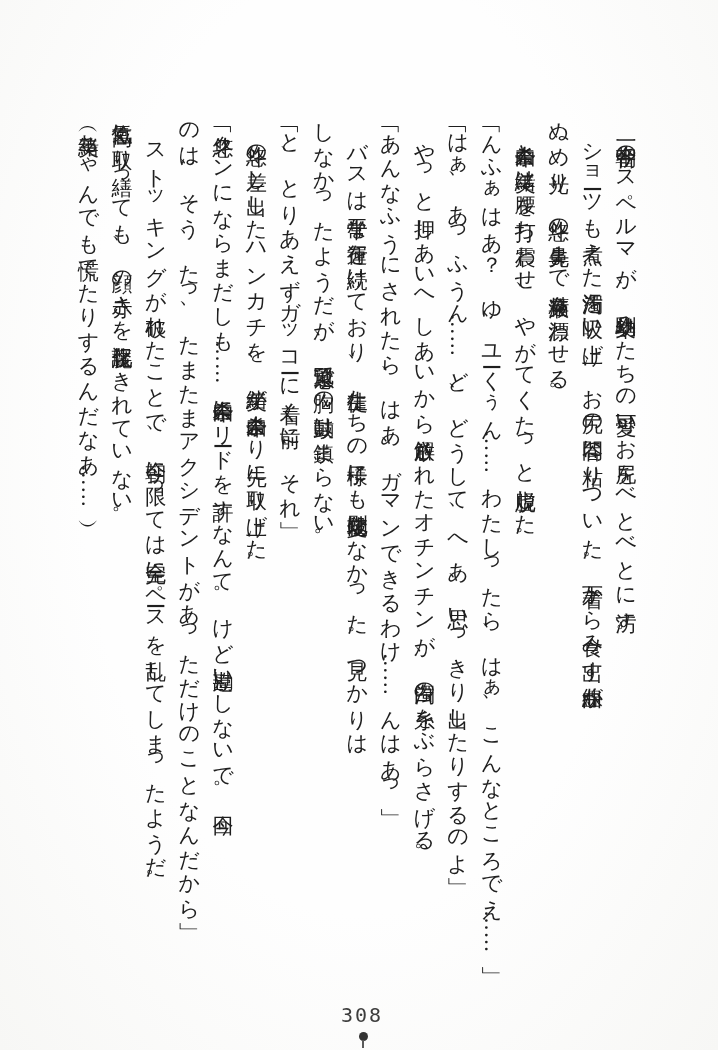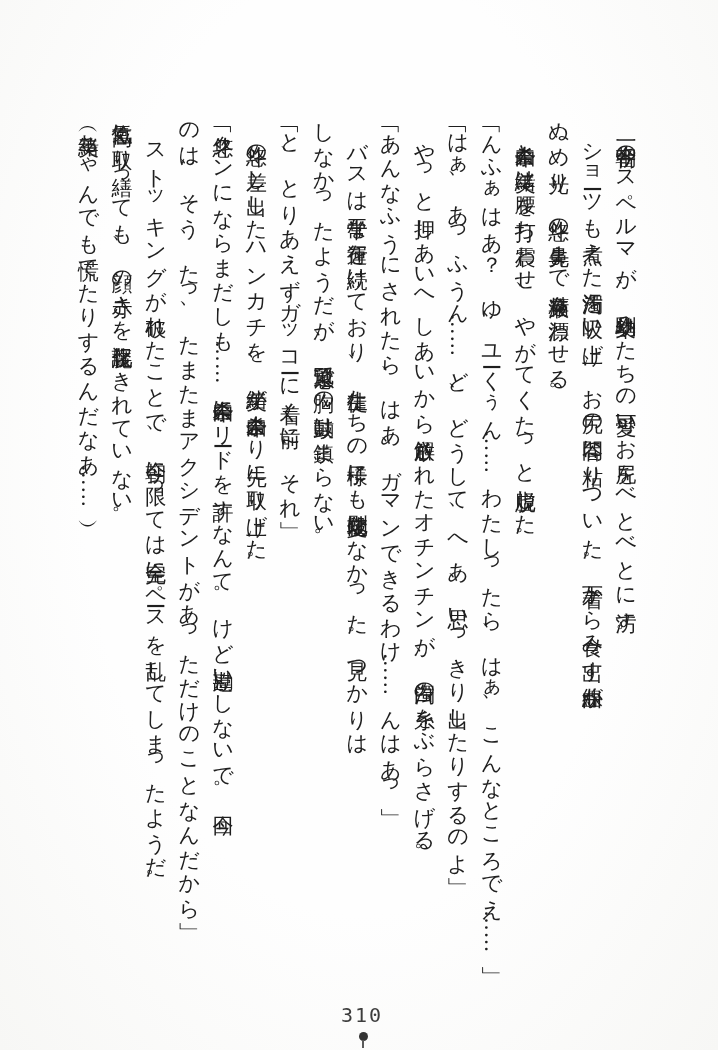--- a/index.html
+++ b/index.html
@@ -91,17 +91,17 @@
       <p class="line" style="text-indent: 0.5em;">「と、とりあえずガッコーに着く前に、それ」</p>
       <p class="line" style="text-indent: 1em;">悠斗の差し出したハンカチを、美緒が由希奈より先に取り上げた。</p>
       <p class="line" style="text-indent: 0.5em;">「悠斗クンにならまだしも……由希奈にリードを許すなんて。けど勘違いしないで。今回</p>
       <p class="line" style="text-indent: 0em;">のは、そう、たっ、たまたまアクシデントがあっただけのことなんだから」</p>
       <p class="line" style="text-indent: 1em;">ストッキングが破れたことで、今朝に限っては完全にペースを乱してしまったようだ。</p>
       <p class="line" style="text-indent: 0em;">気位高く取り繕っても、顔の赤さを誤魔化しきれていない。</p>
       <p class="line" style="text-indent: 0.5em;">（美緒ちゃんでも慌てたりするんだなあ……）</p>
     </main>
 
   <footer class="footer">
-    <span class="page-number">310</span>
+    <span class="page-number">308</span>
     <span class="dot-mark"></span>
   </footer>
 
 </div>
 
 </body></html>

